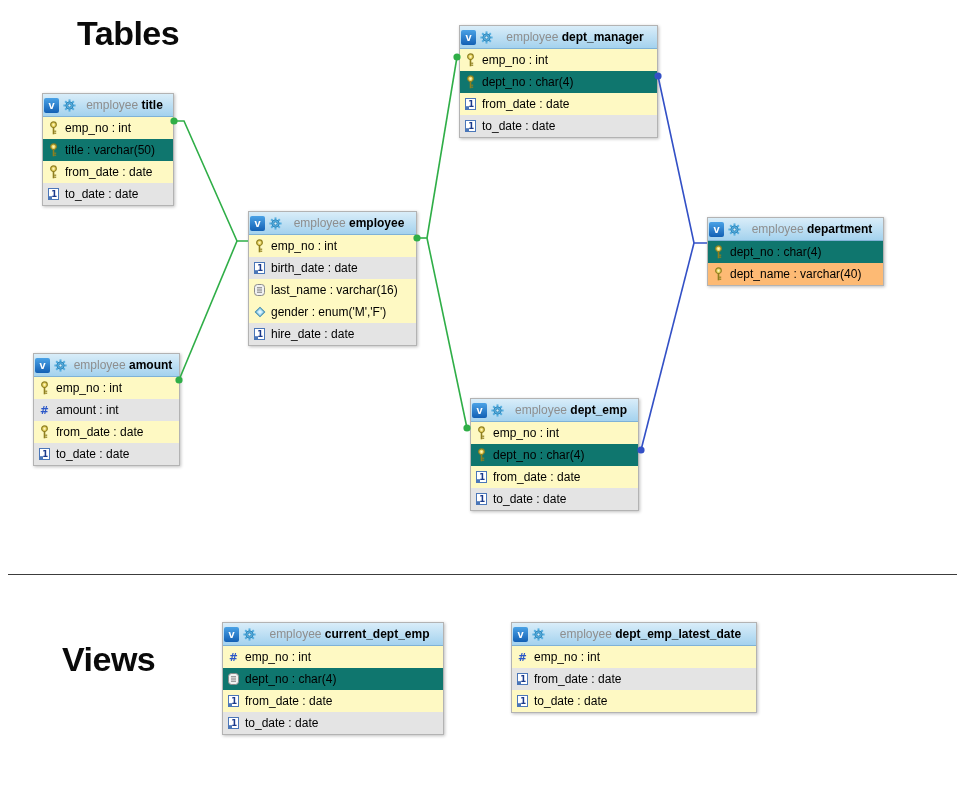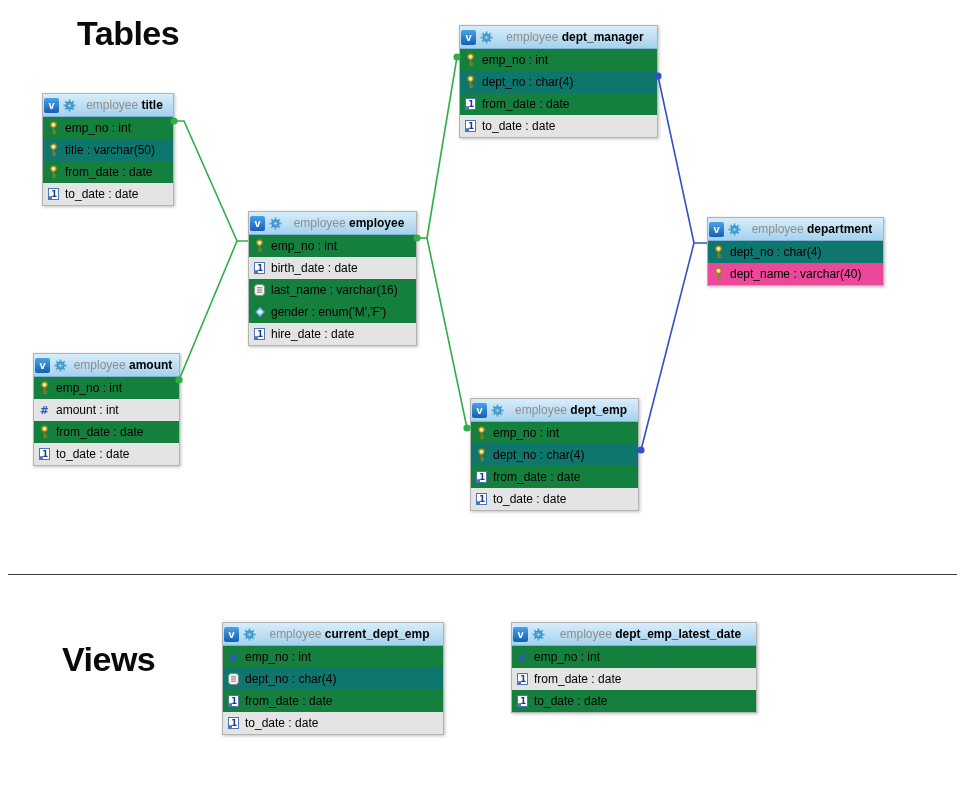--- a/index.html
+++ b/index.html
@@ -15,24 +15,24 @@
   .t-header{height:22px;display:flex;align-items:center;gap:4px;padding:0 4px 0 1px;
             background:linear-gradient(#d9edf9,#a4d2ee);border-bottom:1px solid #7fb2d6;}
   .vbadge{display:inline-block;width:15px;height:15px;line-height:15px;text-align:center;
           border-radius:2px;background:linear-gradient(#4aa2e6,#1360b4);color:#fff;
           font-weight:bold;font-size:11px;flex:0 0 auto;}
   .gear{display:inline-flex;flex:0 0 auto;}
   .htext{flex:1;text-align:center;white-space:nowrap;overflow:hidden;}
   .schema{color:#8e8e8e;}
   .tname{color:#000;font-weight:bold;}
   .t-row{height:22px;display:flex;align-items:center;gap:5px;padding-left:4px;white-space:nowrap;}
-  .bg-white{background:#15803d;}
+  .bg-white{background:#fef9c3;}
   .bg-gray{background:#e4e4e4;}
   .bg-pink{background:#0f766e;}
-  .bg-graypink{background:#ec4899;}
+  .bg-graypink{background:#fdba74;}
   .col-icon{display:inline-flex;width:13px;justify-content:center;flex:0 0 auto;}
   .col-label{color:#000;}
 </style>
 </head>
 <body>
 
 <div class="canvas">
   <h1 class="heading" id="heading-tables">Tables</h1>
   <h1 class="heading" id="heading-views">Views</h1>
   <div class="divider"></div>

